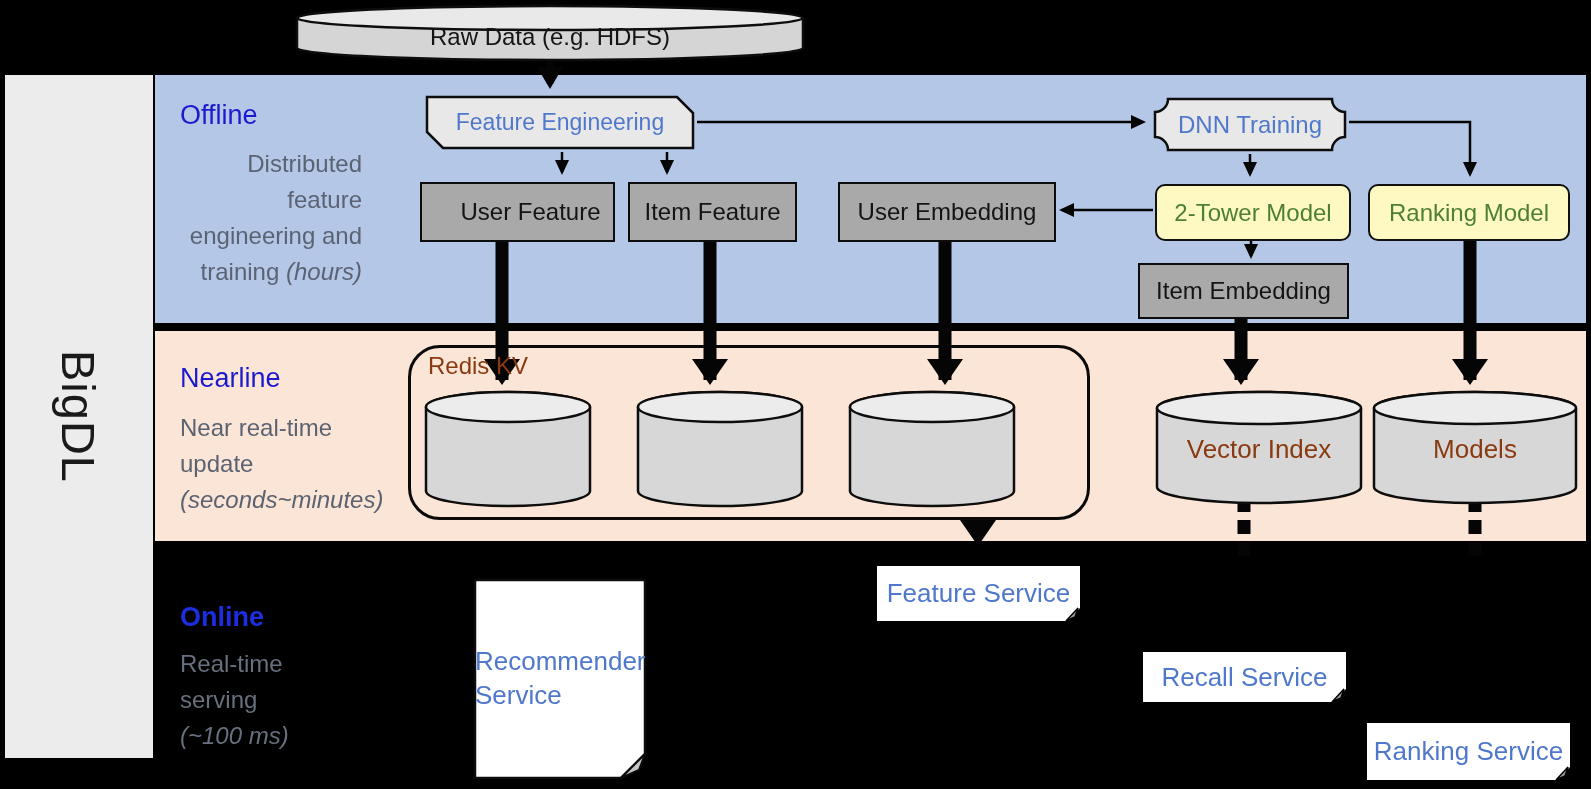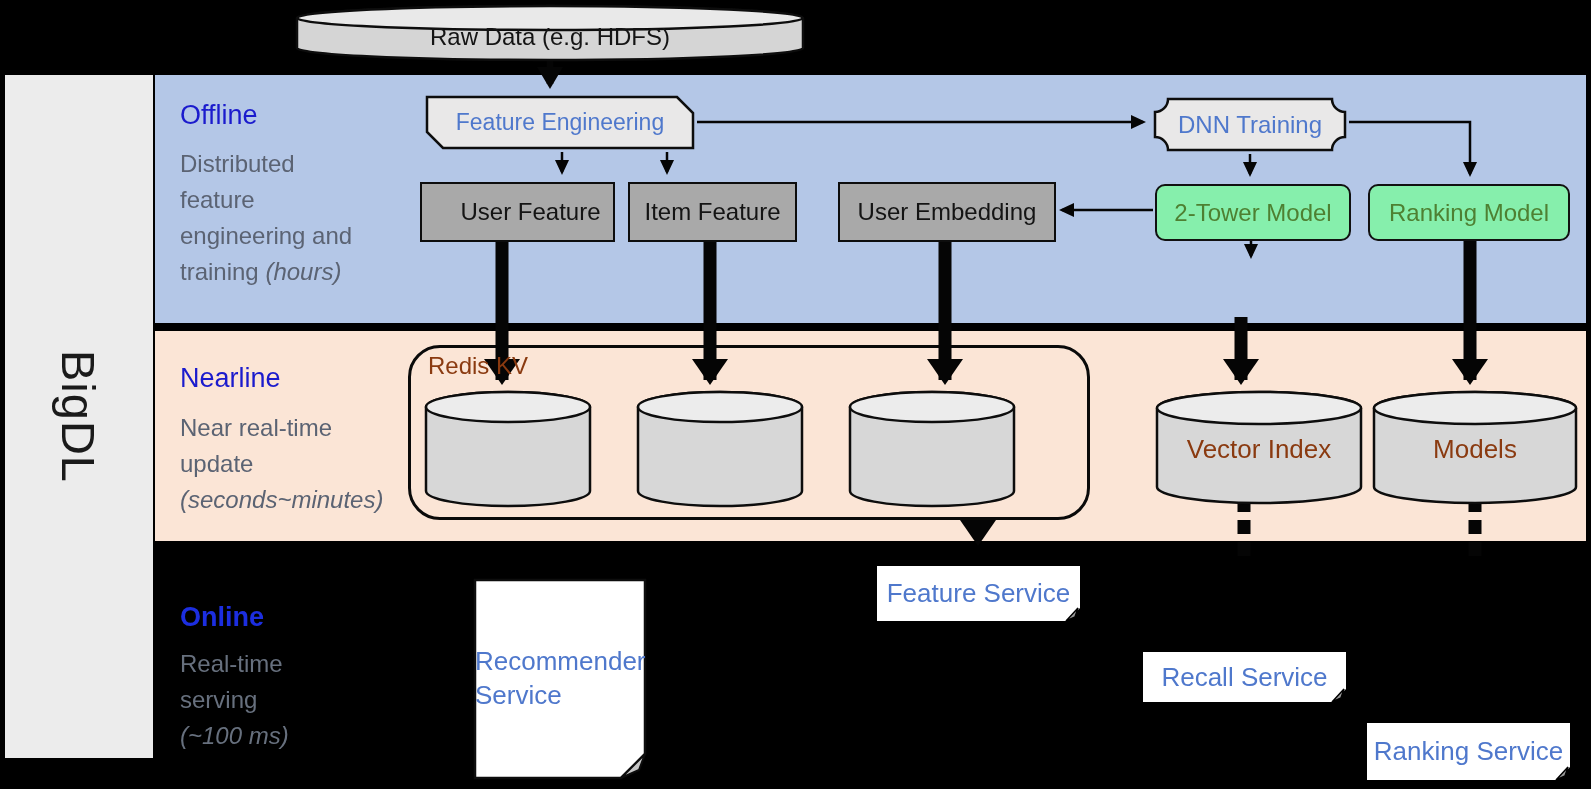--- a/index.html
+++ b/index.html
@@ -14,36 +14,36 @@
     display:flex;align-items:center;justify-content:center;}
   .sidebar-text{transform:rotate(90deg);font-size:47px;color:#1a1a1a;letter-spacing:1px;white-space:nowrap;}
   .lane-offline{left:155px;top:75px;width:1431px;height:248px;background:#b4c7e7;}
   .lane-nearline{left:155px;top:331px;width:1431px;height:210px;background:#fbe5d6;}
   .lane-online{left:155px;top:541px;width:1431px;height:248px;background:transparent;}
 
   .lane-title{position:absolute;font-size:27px;font-weight:500;color:#1b1bcd;}
   .lane-desc{position:absolute;font-size:24px;line-height:1.5;color:#5b6373;}
   .lane-desc em{font-style:italic;}
   .t-offline{left:180px;top:100px;text-align:right;}
-  .d-offline{left:180px;top:146px;width:190px;}
+  .d-offline{left:172px;top:146px;width:190px;text-align:right;}
   .t-nearline{left:180px;top:363px;}
   .d-nearline{left:180px;top:410px;width:215px;}
   .t-online{left:180px;top:602px;font-weight:700;color:#1c2ee0;}
   .d-online{left:180px;top:646px;width:150px;color:#67707e;}
 
   
   .wires{left:0;top:0;width:1591px;height:789px;pointer-events:none;z-index:3;}
 
   
   .node{position:absolute;display:flex;align-items:center;justify-content:center;z-index:4;text-align:center;}
   .node svg.shape{position:absolute;left:0;top:0;width:100%;height:100%;}
   .node-label{position:relative;z-index:2;}
   .gray-box{background:#a9a9a9;border:2.5px solid #0d0d0d;}
   .gray-box .node-label{color:#141414;font-size:24px;}
-  .round-box{background:#86efac;border:2.5px solid #111;border-radius:10px;}
+  .round-box{background:#fef9c3;border:2.5px solid #111;border-radius:10px;}
   .green-text{color:#4e8032;font-size:24px;}
   .blue-text{color:#4f78cc;font-size:23px;}
   .brown-text{color:#8a3a10;}
 
   .redis-frame{left:408px;top:345px;width:682px;height:175px;border:3.5px solid #0a0a0a;border-radius:32px;z-index:2;}
   .redis-label{left:428px;top:352px;font-size:24px;z-index:4;}
 
   .cyl-label{position:absolute;left:0;right:0;text-align:center;font-size:26px;}
 
   .service-box{background:#fff;z-index:4;
@@ -143,20 +143,23 @@
 
   <div class="node gray-box" style="left:420px;top:182px;width:165px;height:56px;padding-left:26px;">
     <span class="node-label">User Feature</span>
   </div>
   <div class="node gray-box" style="left:628px;top:182px;width:165px;height:56px;">
     <span class="node-label">Item Feature</span>
   </div>
   <div class="node gray-box" style="left:838px;top:182px;width:214px;height:56px;">
     <span class="node-label">User Embedding</span>
   </div>
+  <div class="node gray-box" style="left:1138px;top:263px;width:207px;height:52px;">
+    <span class="node-label">Item Embedding</span>
+  </div>
 
   <div class="node round-box" style="left:1155px;top:184px;width:192px;height:53px;">
     <span class="node-label green-text">2-Tower Model</span>
   </div>
   <div class="node round-box" style="left:1368px;top:184px;width:198px;height:53px;">
     <span class="node-label green-text">Ranking Model</span>
   </div>
 
   <div class="abs redis-frame"></div>
   <div class="abs redis-label brown-text">Redis KV</div>

